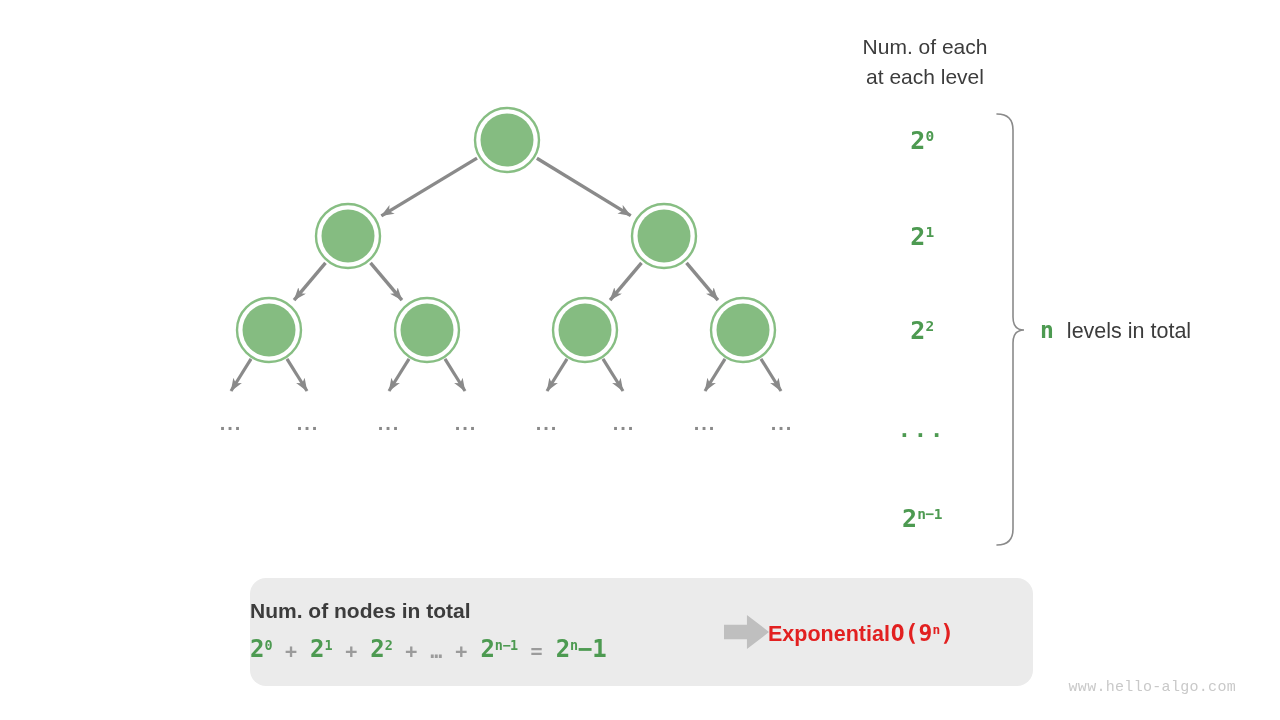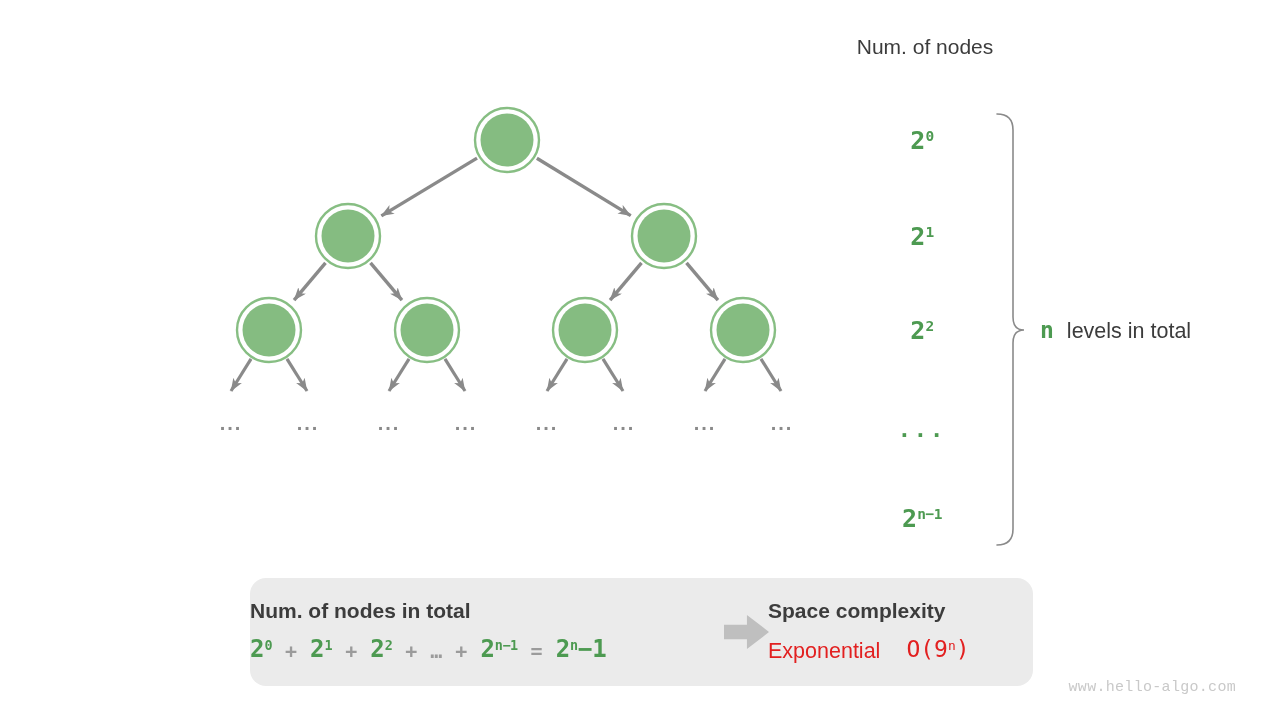--- a/index.html
+++ b/index.html
@@ -35,22 +35,22 @@
   #formula { display:flex; align-items:baseline; gap:13px;
              font-family:"DejaVu Sans Mono", monospace; font-weight:700; line-height:30px; }
   #formula .term { color:var(--green); font-size:24px; }
   #formula .term sup { font-size:0.56em; vertical-align:0.55em; letter-spacing:-0.5px; }
   #formula .op { color:var(--op-gray); font-size:20px; }
 
   .big-arrow { position:absolute; left:474px; top:50%; transform:translateY(-50%);
                width:45px; height:38px; background:var(--big-arrow);
                clip-path:polygon(0 31%, 51% 31%, 51% 5%, 100% 50%, 51% 95%, 51% 69%, 0 69%); }
 
-  .result { display:flex; align-items:baseline; gap:26px; color:var(--red);
-            font-weight:400; line-height:30px; white-space:nowrap; }
+  .result { display:flex; align-items:baseline; gap:1px; color:var(--red);
+            font-weight:700; line-height:30px; white-space:nowrap; }
   .result .red-label { font-size:21.5px; }
   .result .big-o { font-family:"DejaVu Sans Mono", monospace; font-size:23px; }
   .result .big-o sup { font-size:0.56em; vertical-align:0.55em; }
 
   .watermark { position:absolute; right:44px; top:679px;
                font-family:Liberation Mono, monospace; font-size:15px;
                color:var(--watermark); letter-spacing:0.3px; }
 </style>
 </head>
 <body>
@@ -102,21 +102,22 @@
       <path d="M 997 114
       Q 1013 114 1013 130
       L 1013 317
       Q 1013 330 1024 330
       Q 1013 330 1013 343
       L 1013 529
       Q 1013 545 997 545" fill="none" stroke="#8A8A8A" stroke-width="1.6" stroke-linecap="round"></path>
     </svg>
 
   <div class="header">
-    <div>Num. of nodes</div>
+    <div>Num. of each</div>
+    <div>at each level</div>
   </div>
 
   <div id="level-labels">
       <div class="level-label" style="left: 922px; top: 140px;"><span>2</span><sup>0</sup></div>
       <div class="level-label" style="left: 922px; top: 236px;"><span>2</span><sup>1</sup></div>
       <div class="level-label" style="left: 922px; top: 330px;"><span>2</span><sup>2</sup></div>
       <div class="level-label dots" style="left: 922px; top: 429px;">...</div>
       <div class="level-label" style="left: 922px; top: 518px;"><span>2</span><sup>n−1</sup></div>
     </div>
 
@@ -137,21 +138,20 @@
           <span class="op">+</span>
           <span class="op">…</span>
           <span class="op">+</span>
           <span class="term"><span>2</span><sup>n−1</sup></span>
           <span class="op">=</span>
           <span class="term"><span>2</span><sup>n</sup><span>−1</span></span>
         </div>
     </div>
     <div class="big-arrow"></div>
     <div class="box-col box-right">
-      <div class="box-title">Space complexity</div>
       <div class="result">
         <span class="red-label">Exponential</span>
         <span class="big-o" id="big-o"><span>O(9</span><sup>n</sup><span>)</span></span>
       </div>
     </div>
   </div>
 
   <div class="watermark">www.hello-algo.com</div>
 
 </div>

